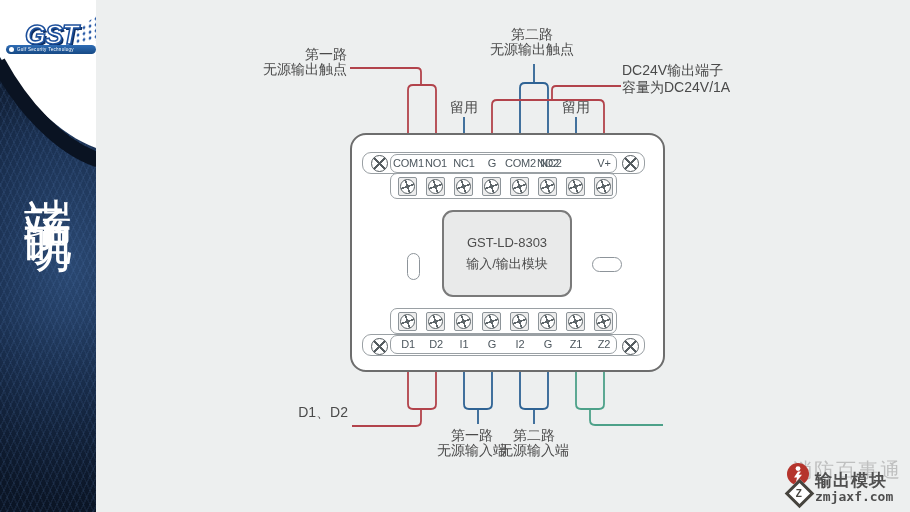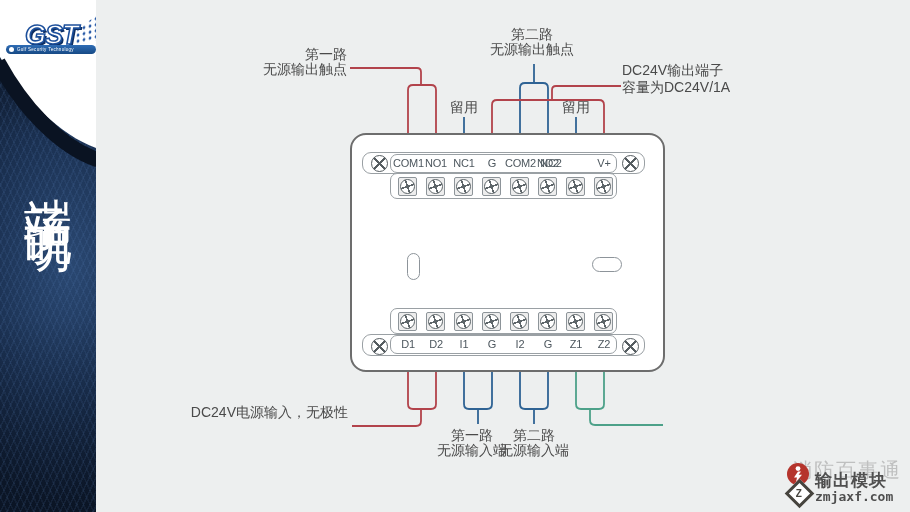--- a/index.html
+++ b/index.html
@@ -149,20 +149,24 @@
   <span class="screw" style="left:538px;top:177px">
       <i></i>
     </span>
   <span class="screw" style="left:566px;top:177px">
       <i></i>
     </span>
   <span class="screw" style="left:594px;top:177px">
       <i></i>
     </span>
 
+  <div class="cbox">
+    <div>GST-LD-8303</div>
+    <div>输入/输出模块</div>
+  </div>
   <div class="pill-v"></div>
   <div class="pill-h"></div>
 
   <div class="band" style="top:334px"></div>
   <span class="mount" style="left:371px;top:338px"></span>
   <span class="mount" style="left:622px;top:338px"></span>
   <div class="screwrect" style="top:308px"></div>
   <div class="labelrect" style="top:335px"></div>
   <span class="tlabel" style="left:393px;top:335px">D1</span>
   <span class="tlabel" style="left:421px;top:335px">D2</span>
@@ -205,21 +209,21 @@
     <div>第二路</div>
     <div>无源输出触点</div>
   </div>
   <div class="ann c" style="left:434px;top:100px;width:60px">留用</div>
   <div class="ann c" style="left:546px;top:100px;width:60px">留用</div>
   <div class="ann" style="left:622px;top:62px;line-height:17px">
     <div>DC24V输出端子</div>
     <div>容量为DC24V/1A</div>
   </div>
   <div class="ann r" style="right:562px;top:405px;line-height:15px">
-    <div>DC24V电源输入，无极性</div>
+    <div>D1、D2</div>
   </div>
   <div class="ann c" style="left:412px;top:428px;width:120px;line-height:15px">
     <div>第一路</div>
     <div>无源输入端</div>
   </div>
   <div class="ann c" style="left:474px;top:428px;width:120px;line-height:15px">
     <div>第二路</div>
     <div>无源输入端</div>
   </div>
   <div class="ann" style="left:677px;top:405px;line-height:15px">

